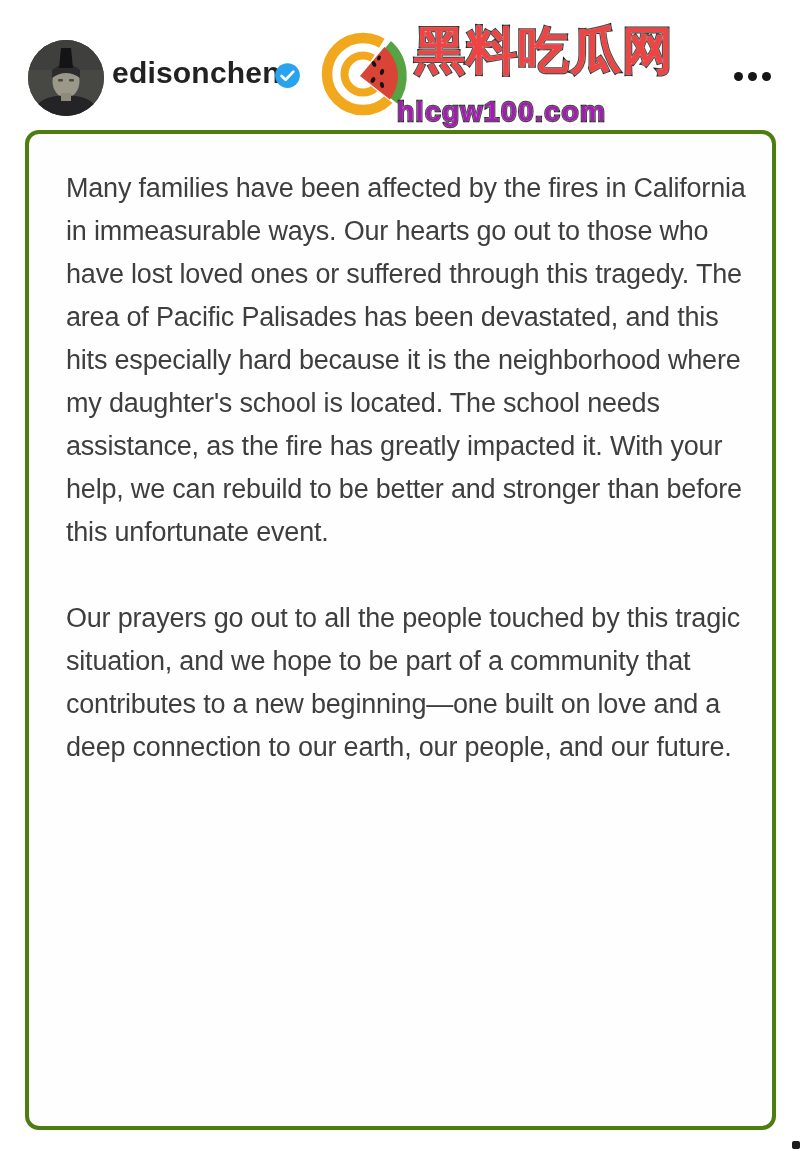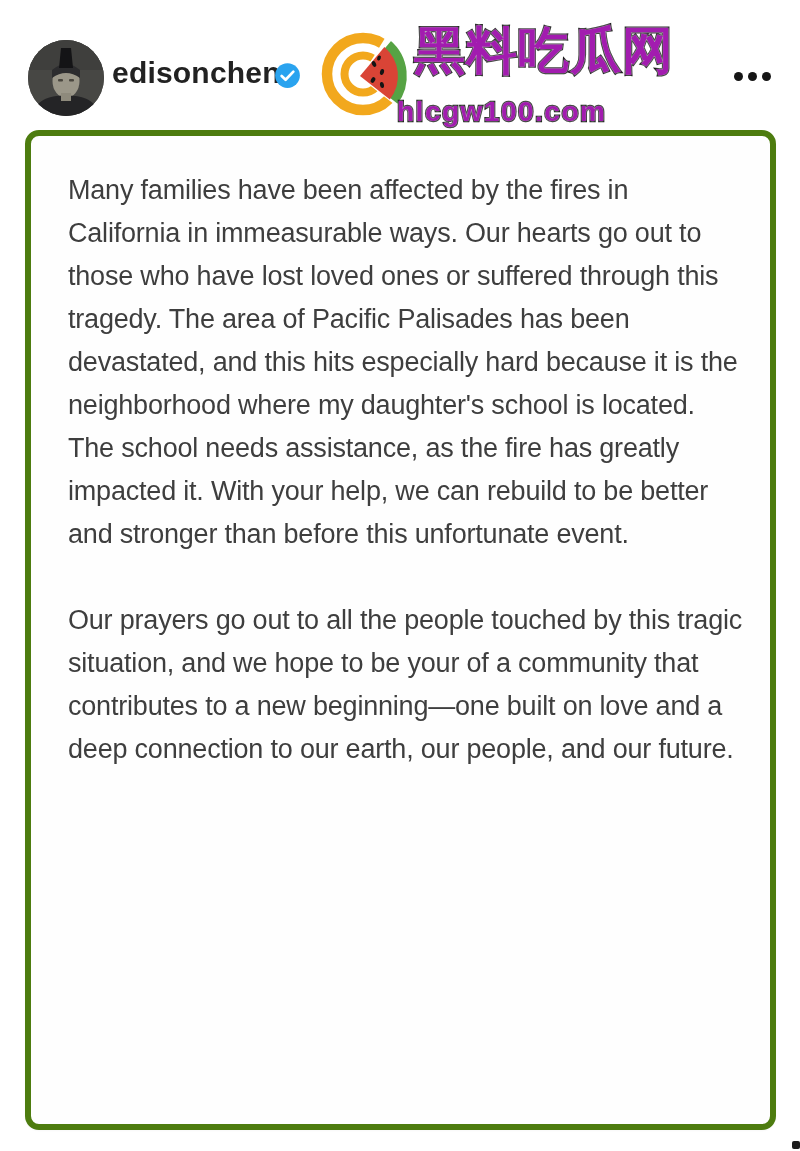--- a/index.html
+++ b/index.html
@@ -29,42 +29,42 @@
     display:flex;align-items:center;gap:5px;cursor:pointer;
   }
   .more-btn i{display:block;width:9px;height:9px;border-radius:50%;background:#161616;}
 
   
   .watermark{position:absolute;left:0;top:0;width:800px;height:140px;pointer-events:none;}
   .wm-logo{position:absolute;left:318px;top:24px;width:100px;height:100px;}
   .wm-cn{
     position:absolute;left:414px;top:24px;
     font-size:51px;line-height:54px;font-weight:900;
-    color:#a21caf;
+    color:#ef4444;
     -webkit-text-stroke:2.4px #161616;
     paint-order:stroke fill;
     text-shadow:0 0 2px #ffffff;
     letter-spacing:1px;white-space:nowrap;
   }
   .wm-url{
     position:absolute;left:397px;top:88px;
     font-size:28px;line-height:48px;font-weight:800;
     color:#a21caf;
     -webkit-text-stroke:2.4px #161616;
     paint-order:stroke fill;
     text-shadow:0 0 2px #ffffff;
     letter-spacing:1.5px;white-space:nowrap;
   }
 
   
   .card{
     position:absolute;left:25px;top:130px;width:751px;height:1000px;
     box-sizing:border-box;
     background:#fefefe;
-    border:6px solid #4d7c0f;
+    border:4px solid #4d7c0f;
     border-radius:14px;
     padding:33px 24px 0 37px;
     box-shadow:0 1px 2px rgba(0,0,0,0.03);
   }
   .card p{
     margin:0 0 43px 0;
     font-size:27px;line-height:43px;letter-spacing:-0.2px;
     color:#3e3e3e;
   }
 
@@ -132,17 +132,17 @@
       <ellipse cx="55" cy="56" rx="2" ry="3" fill="#141414" transform="rotate(30 55 56)"></ellipse>
       <ellipse cx="64" cy="61" rx="2" ry="3" fill="#141414" transform="rotate(-10 64 61)"></ellipse>
       <ellipse cx="61" cy="34" rx="1.8" ry="2.6" fill="#141414" transform="rotate(20 61 34)"></ellipse>
     </svg>
     <div class="wm-cn">黑料吃瓜网</div>
     <div class="wm-url">hlcgw100.com</div>
   </div>
 
   <main class="card">
     <p>Many families have been affected by the fires in California in immeasurable ways. Our hearts go out to those who have lost loved ones or suffered through this tragedy. The area of Pacific Palisades has been devastated, and this hits especially hard because it is the neighborhood where my daughter's school is located. The school needs assistance, as the fire has greatly impacted it. With your help, we can rebuild to be better and stronger than before this unfortunate event.</p>
-    <p>Our prayers go out to all the people touched by this tragic situation, and we hope to be your of a community that contributes to a new beginning—one built on love and a deep connection to our earth, our people, and our future.</p>
+    <p>Our prayers go out to all the people touched by this tragic situation, and we hope to be part of a community that contributes to a new beginning—one built on love and a deep connection to our earth, our people, and our future.</p>
   </main>
 
   <div class="cutoff-dot"></div>
 </div>
 
 </body></html>

